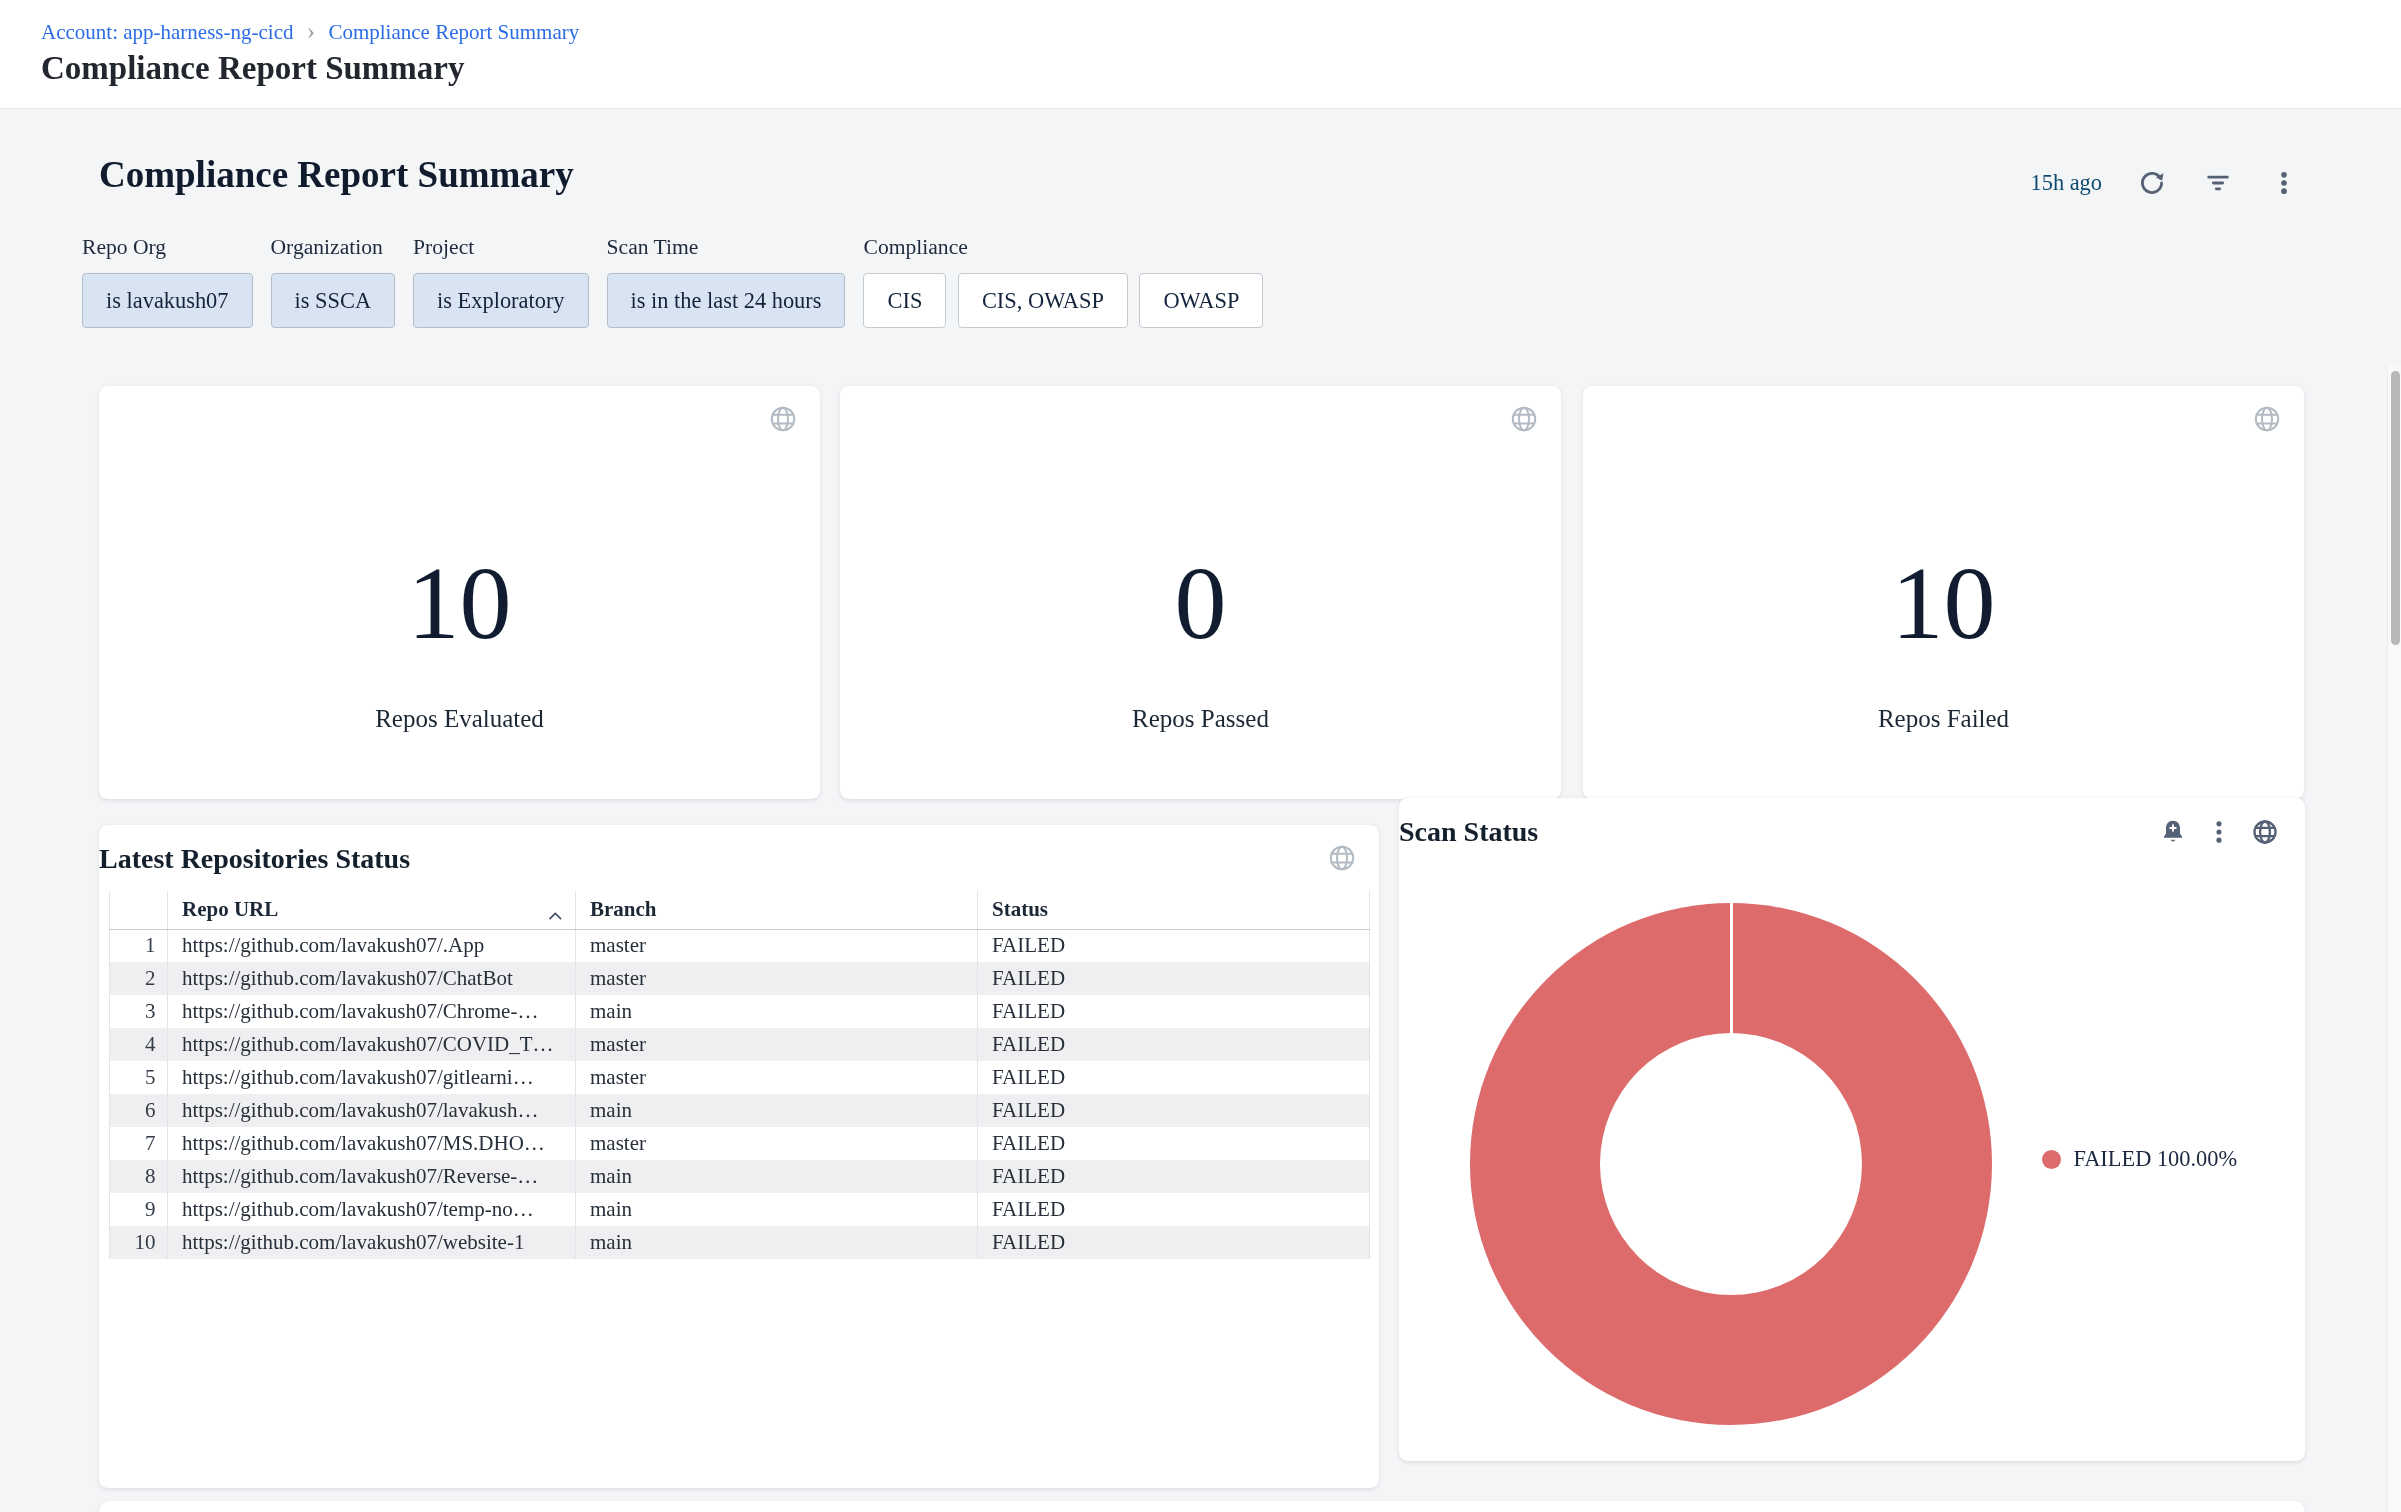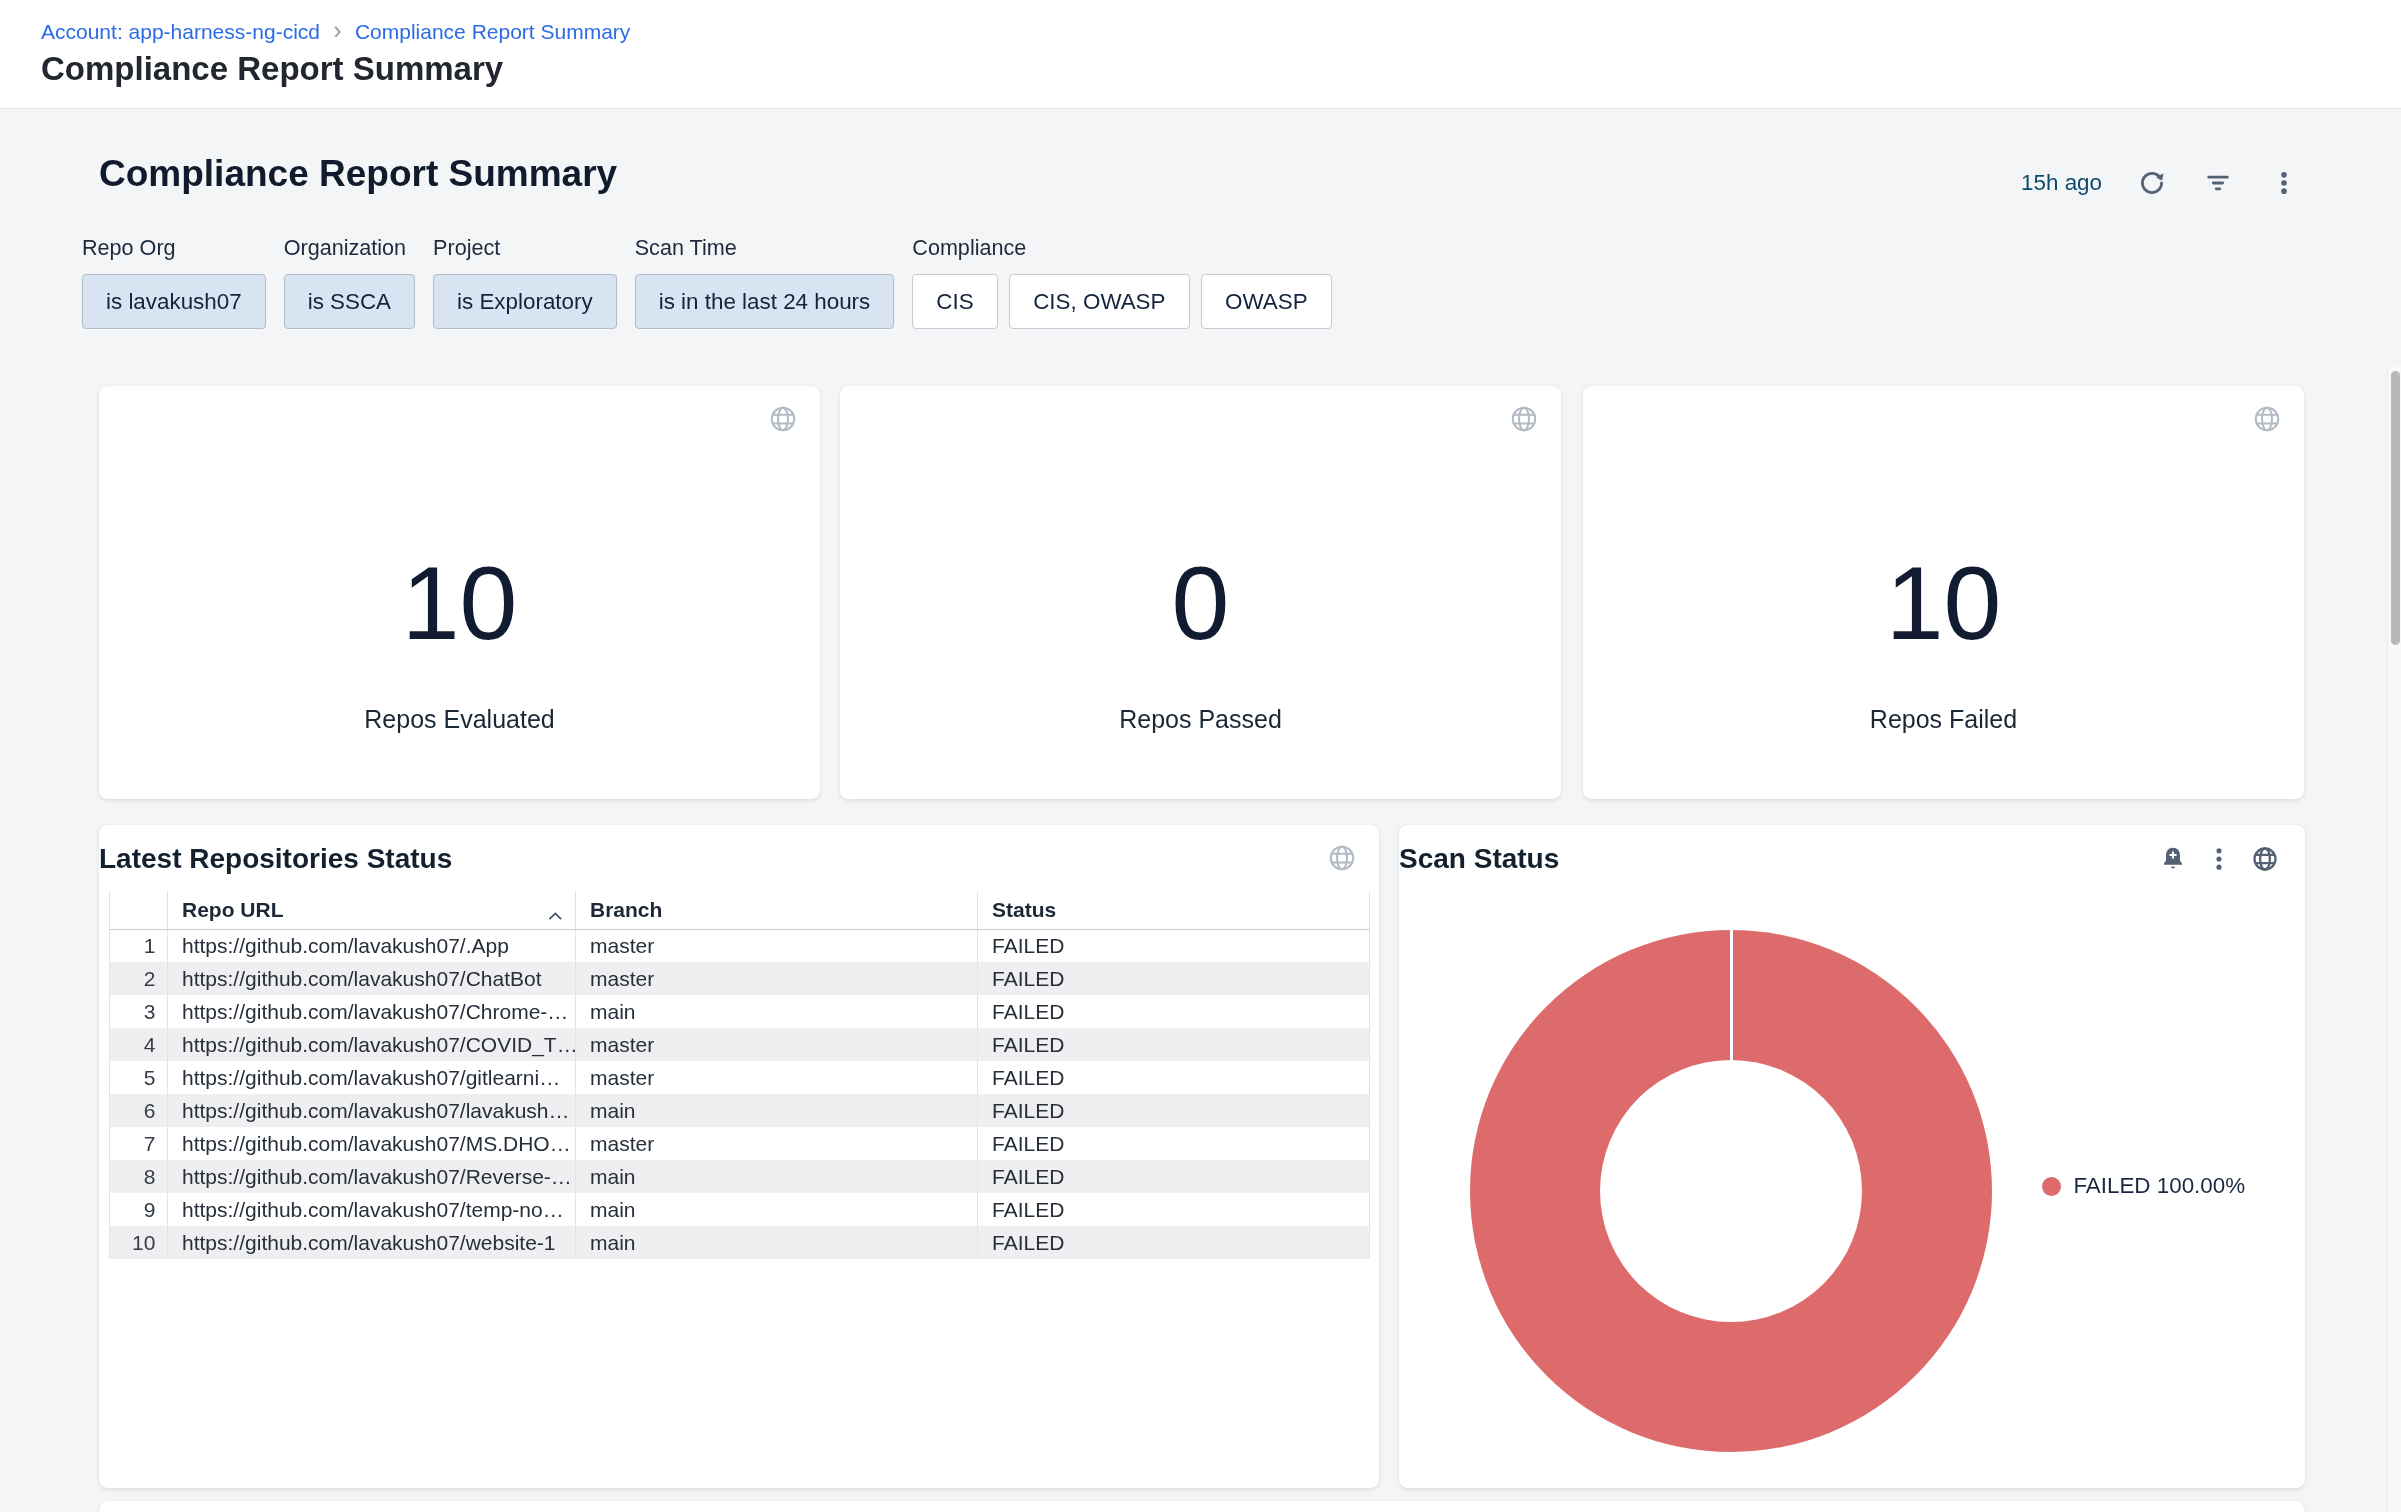--- a/index.html
+++ b/index.html
@@ -1,18 +1,18 @@
 <!DOCTYPE html>
 <html style="font-size:13.3px"><head>
 <meta charset="utf-8">
 <style>
   * { margin:0; padding:0; box-sizing:border-box; }
   html,body { width:2401px; height:1512px; }
   body { font-family:"Liberation Sans","DejaVu Sans",sans-serif; background:#f4f5f7; overflow:hidden; }
-  #app { position:relative; width:2401px; height:1512px; }
+  #app { position:relative; width:2401px; height:1512px;font-family:Liberation Serif, serif; }
 
   
   .top-header { position:absolute; left:0; top:0; width:2401px; height:109px;
     background:#ffffff; border-bottom:0.8px solid #e4e6ea; }
   .breadcrumb { position:absolute; left:41px; top:18px; display:flex; align-items:center; gap:13.3px;
     font-size:21px; }
   .breadcrumb a { color:#2b6ce6; text-decoration:none; cursor:pointer; }
   .crumb-sep { color:#96a0ab; font-size:25px; line-height:1; padding-bottom:3.3px; }
   .page-title { position:absolute; left:41px; top:50px; font-size:33px; font-weight:700; color:#22262e; }
 
@@ -68,21 +68,21 @@
   .repo-table th:last-child { border-right:0.8px solid #e1e4e8; }
   .repo-table th.h-url { position:relative; }
   .sort-caret { position:absolute; right:11.6px; top:11.6px; width:16.6px; height:13.3px; color:#3f4e61; }
   .repo-table td { height:33px; color:#262f3a; border-left:0.8px solid #e1e4e8; padding:0 14px;
     white-space:nowrap; overflow:hidden; }
   .repo-table td:last-child { border-right:0.8px solid #e1e4e8; }
   .repo-table td.c-num { text-align:right; padding-right:11.6px; color:#333c48; }
   .repo-table tr.even td { background:#efeff1; }
 
   
-  .scan-panel { left:1399px; top:825px; width:906px; height:663px; }
+  .scan-panel { left:1399px; top:798px; width:906px; height:663px; }
   .scan-icons { position:absolute; top:20px; right:26.5px; display:flex; align-items:center; gap:18px; }
   .mini-icon { width:28px; height:28px; color:#556275; cursor:pointer; }
   .donut { position:absolute; left:71px; top:105px; width:522px; height:522px; border-radius:50%; }
   .donut-hole { position:absolute; left:130px; top:130px; width:262px; height:262px;
     border-radius:50%; background:#ffffff; }
   .donut-divider { position:absolute; left:260px; top:0; width:3.3px; height:131px; background:#ffffff; }
   .legend { position:absolute; left:643px; top:348px; display:flex; align-items:center; gap:12.4px; }
   .legend-swatch { width:19px; height:19px; border-radius:50%; }
   .legend-label { font-size:22.4px; color:#1b2940; }
 

